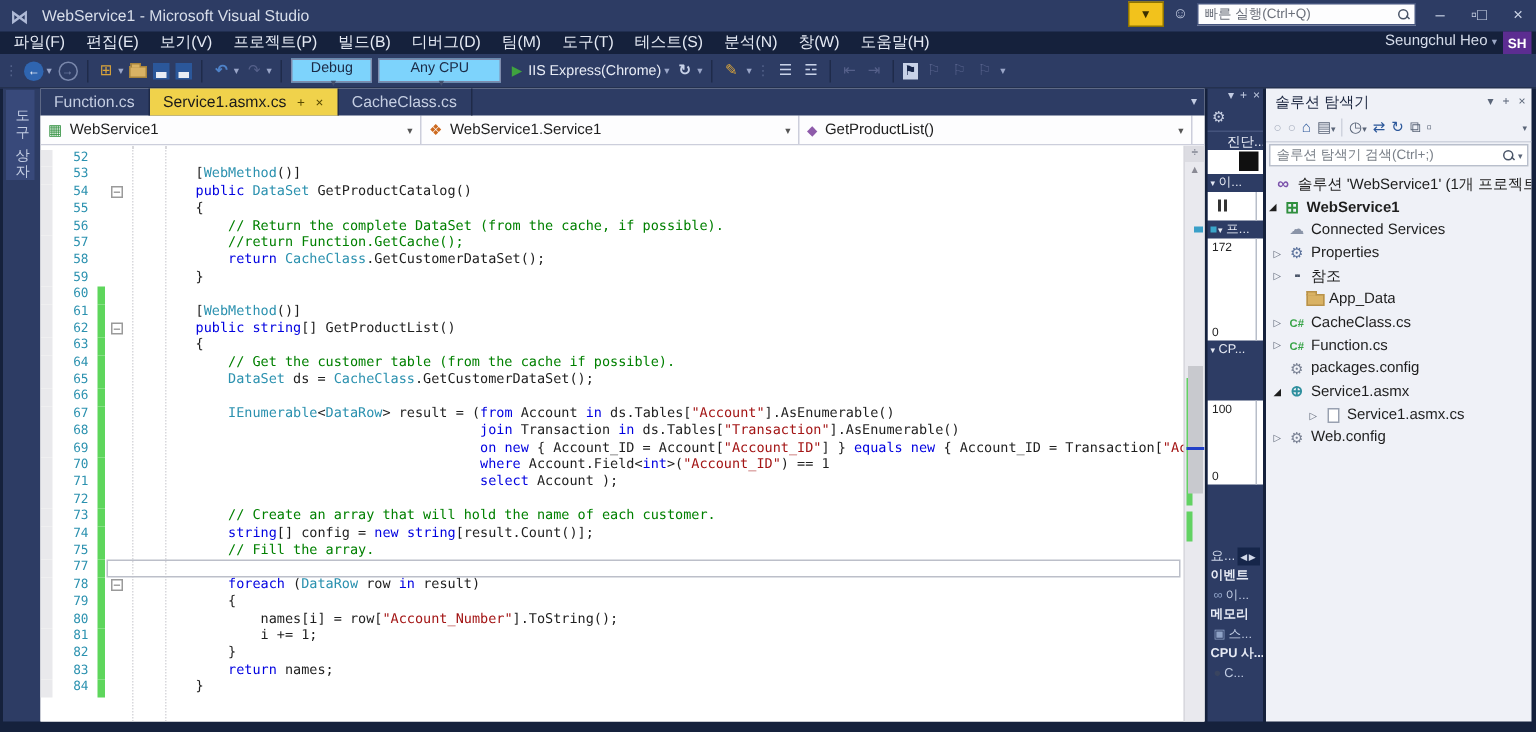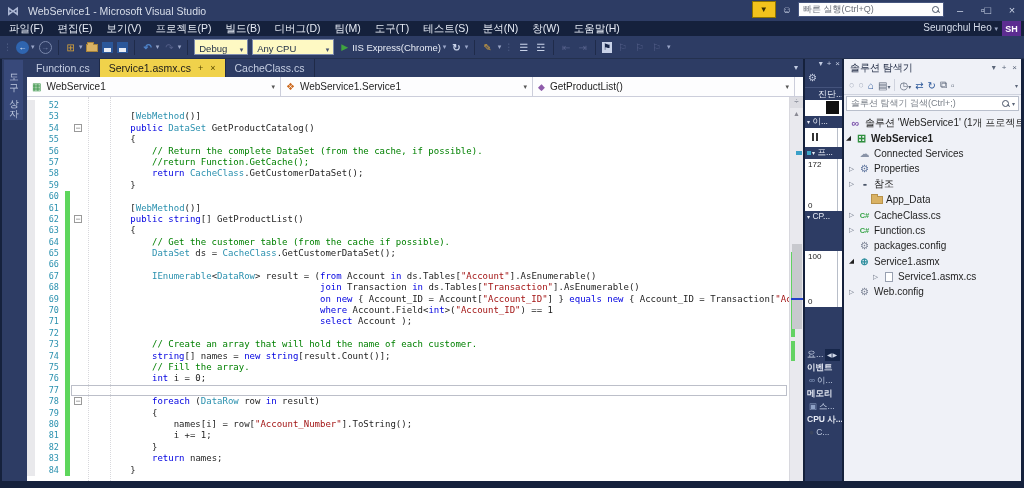--- a/index.html
+++ b/index.html
@@ -32,21 +32,21 @@
   .grip { color:#55648C; font-size:9px; margin:0 3px; letter-spacing:-1px; }
   .tsep { width:1px; height:15px; background:#1F2B4A; margin:0 4px; }
   .tbtn { display:flex; align-items:center; margin:0 2px; }
   .circle-ic { width:13px; height:13px; border-radius:50%; background:#2F65B0; color:#fff; font-size:8px; display:flex; align-items:center; justify-content:center; }
   .circle-ic.dis { background:transparent; border:1px solid #7A88AC; color:#7A88AC; }
   .caret { font-size:7px; color:#9AA6C8; margin-left:2px; }
   .folder-ic { position:relative; width:12px; height:8px; background:#D9B264; border:1px solid #A8843C; margin-top:2px; }
   .folder-ic::before { content:""; position:absolute; left:0; top:-3px; width:5px; height:2px; background:#D9B264; border:1px solid #A8843C; border-bottom:none; }
   .save-ic { position:relative; width:11px; height:11px; background:#2B579A; }
   .save-ic::after { content:""; position:absolute; left:2px; bottom:1px; width:7px; height:4px; background:#E8ECF4; }
-  .combo { height:16px; background:#fef9c3; border:1px solid #7E8BAC; color:#1B2A45; font-size:9.5px; display:flex; align-items:flex-end; padding:0 4px; margin:0 2px; }
+  .combo { height:16px; background:#7dd3fc; border:1px solid #7E8BAC; color:#1B2A45; font-size:9.5px; display:flex; align-items:center; padding:0 4px; margin:0 2px;flex-direction:column; }
   .combo .cw { flex:1; }
   .combo .caret { color:#44506E; }
   .play-ic { color:#3FA33F; font-size:9px; margin-right:4px; }
   .run-label { color:#E8ECF6; font-size:9.5px; }
   .tool-ic { font-size:10px; color:#C8D2E8; margin:0 2px; }
   .tool-ic.gold { color:#D9A43B; }
   .tool-ic.dim { color:#55608A; }
   .bookmark-ic { color:#17264A; background:#C8D2E8; font-size:9px; padding:0 1px; line-height:11px; }
 
   
@@ -103,21 +103,21 @@
   .dg-lab { height:12px; padding-left:13px; white-space:nowrap; }
   .dg-tl { height:16px; background:#fff; position:relative; }
   .dg-tl .blk { position:absolute; right:3px; top:1px; width:13px; height:13px; background:#101010; }
   .dg-sect { height:12px; padding-left:2px; white-space:nowrap; font-size:8.5px; }
   .dg-sect .xar { font-size:6px; }
   .dg-chip { display:inline-block; width:4px; height:4px; background:#3AA6C9; margin-right:1px; }
   .dg-white { background:#fff; position:relative; color:#222; }
   .dg-white .vline { position:absolute; right:4px; top:0; bottom:0; width:1px; background:#B8BEC9; }
   .dg-w1 { height:19px; }
   .pausebar { position:absolute; top:5px; width:2px; height:8px; background:#333; }
-  .dg-w2 { height:52px; }
+  .dg-w2 { height:68px; }
   .dg-w3 { height:56px;margin-top:28px; }
   .dg-max { position:absolute; left:3px; top:1px; font-size:8px; }
   .dg-min { position:absolute; left:3px; bottom:1px; font-size:8px; }
   .dg-spacer { height:40px; }
   .dg-tabr { height:15px; display:flex; align-items:center; padding-left:2px; color:#CBD4E6; white-space:nowrap; }
   .dg-scrollbox { width:15px; height:12px; background:#16264A; display:flex; align-items:center; justify-content:center; gap:1px; margin-left:1px; color:#D0D8E8; font-size:6px; }
   .dg-h { height:13px; padding-left:2px; font-weight:bold; white-space:nowrap; font-size:8.5px; }
   .dg-l { height:13px; padding-left:4px; color:#C3CEE4; white-space:nowrap; font-size:8.5px; }
   .dg-l .lic { color:#8FA2C6; margin-right:2px; }
 
@@ -481,35 +481,28 @@
           <span class="ln">73</span>
           <span class="chg on"></span>
           <span class="fm"></span>
           <span class="ct"><span class="tk-c">            // Create an array that will hold the name of each customer.</span></span>
         </div>
         <div class="cl">
           <span class="ind"></span>
           <span class="ln">74</span>
           <span class="chg on"></span>
           <span class="fm"></span>
-          <span class="ct"><span class="tk-k">            string</span><span class="tk-p">[] names = </span><span class="tk-k">new</span><span class="tk-p"> </span><span class="tk-k">string</span><span class="tk-p">[result.Count()];</span></span>
+          <span class="ct"><span class="tk-k">            string</span><span class="tk-p">[] config = </span><span class="tk-k">new</span><span class="tk-p"> </span><span class="tk-k">string</span><span class="tk-p">[result.Count()];</span></span>
         </div>
         <div class="cl">
           <span class="ind"></span>
           <span class="ln">75</span>
           <span class="chg on"></span>
           <span class="fm"></span>
           <span class="ct"><span class="tk-c">            // Fill the array.</span></span>
-        </div>
-        <div class="cl">
-          <span class="ind"></span>
-          <span class="ln">76</span>
-          <span class="chg on"></span>
-          <span class="fm"></span>
-          <span class="ct"><span class="tk-k">            int</span><span class="tk-p"> i = 0;</span></span>
         </div>
         <div class="cl cur">
           <span class="ind"></span>
           <span class="ln">77</span>
           <span class="chg on"></span>
           <span class="fm"></span>
           <span class="ct"></span>
         </div>
         <div class="cl">
           <span class="ind"></span>

